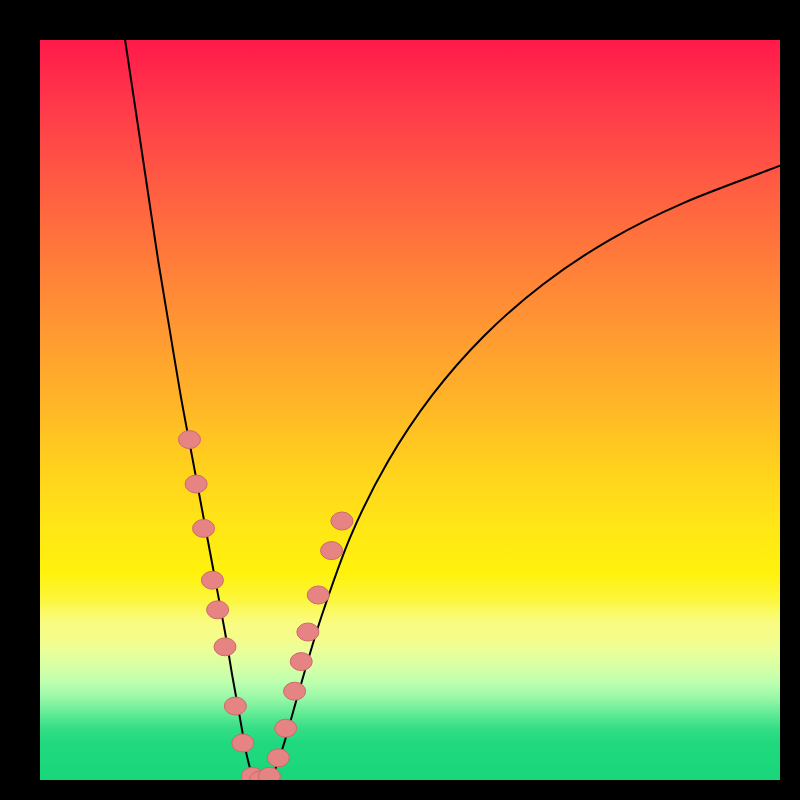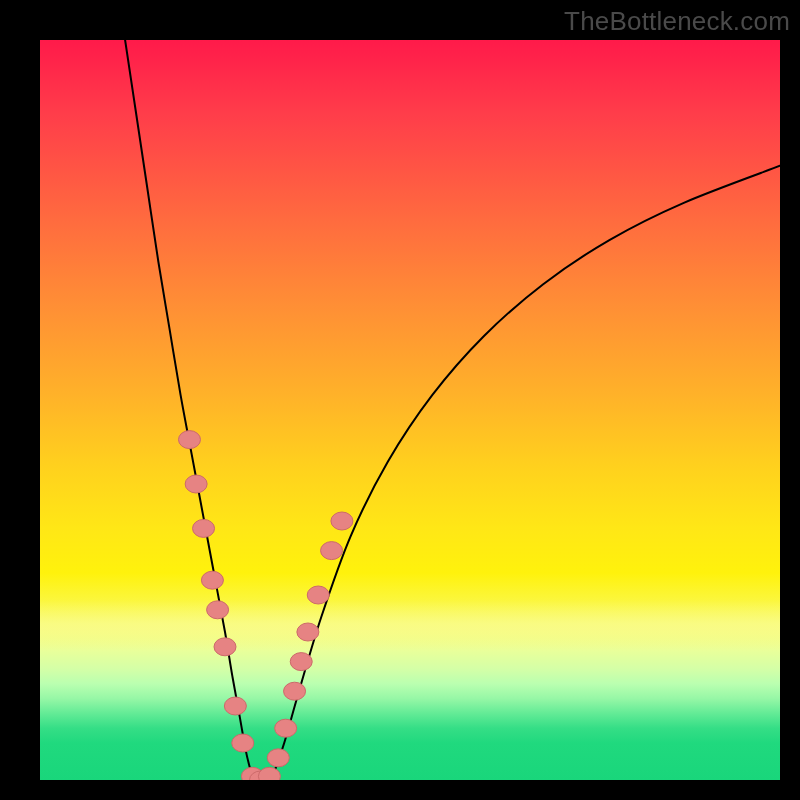--- a/index.html
+++ b/index.html
@@ -82,21 +82,20 @@
     font-weight: 500;
     letter-spacing: 0.2px;
     user-select: none;
   }
 </style>
 </head>
 <body>
 
 <div class="frame">
 
-  <div class="watermark">TheBottleneck.com</div>
 
   <div class="plot-area">
     <div class="gradient-bg"></div>
     <div class="yellow-band"></div>
 
     <svg class="curve" viewBox="0 0 740 740" preserveAspectRatio="none">
       <path id="curve-path" fill="none" stroke="#000000" stroke-width="2" stroke-linecap="round" stroke-linejoin="round" d="M 85.10 0.00 C 86.95 12.33, 92.50 49.33, 96.20 74.00 C 99.90 98.67, 103.60 123.33, 107.30 148.00 C 111.00 172.67, 114.70 198.57, 118.40 222.00 C 122.10 245.43, 125.80 266.40, 129.50 288.60 C 133.20 310.80, 136.90 334.23, 140.60 355.20 C 144.30 376.17, 148.00 394.67, 151.70 414.40 C 155.40 434.13, 159.10 453.87, 162.80 473.60 C 166.50 493.33, 170.20 513.07, 173.90 532.80 C 177.60 552.53, 181.92 574.73, 185.00 592.00 C 188.08 609.27, 189.93 622.22, 192.40 636.40 C 194.87 650.58, 197.58 664.77, 199.80 677.10 C 202.02 689.43, 203.99 701.77, 205.72 710.40 C 207.45 719.03, 209.42 725.82, 210.16 728.90 C 210.90 731.98, 209.42 727.05, 210.16 728.90 C 210.90 730.75, 212.63 738.15, 214.60 740.00 C 216.57 741.85, 219.53 740.00, 222.00 740.00 C 224.47 740.00, 227.18 741.85, 229.40 740.00 C 231.62 738.15, 234.33 730.75, 235.32 728.90 C 236.31 727.05, 233.84 733.22, 235.32 728.90 C 236.80 724.58, 240.25 715.95, 244.20 703.00 C 248.15 690.05, 252.83 672.17, 259.00 651.20 C 265.17 630.23, 272.57 603.10, 281.20 577.20 C 289.83 551.30, 299.70 521.70, 310.80 495.80 C 321.90 469.90, 334.23 445.23, 347.80 421.80 C 361.37 398.37, 376.17 376.17, 392.20 355.20 C 408.23 334.23, 425.50 314.50, 444.00 296.00 C 462.50 277.50, 482.23 260.23, 503.20 244.20 C 524.17 228.17, 546.37 213.37, 569.80 199.80 C 593.23 186.23, 615.43 175.13, 643.80 162.80 C 672.17 150.47, 723.97 131.97, 740.00 125.80"></path>
       <g id="markers">
           <ellipse cx="149.48" cy="399.60" rx="11" ry="9" fill="#e68383" stroke="#cc6a6a" stroke-width="1"></ellipse>
           <ellipse cx="156.14" cy="444.00" rx="11" ry="9" fill="#e68383" stroke="#cc6a6a" stroke-width="1"></ellipse>

